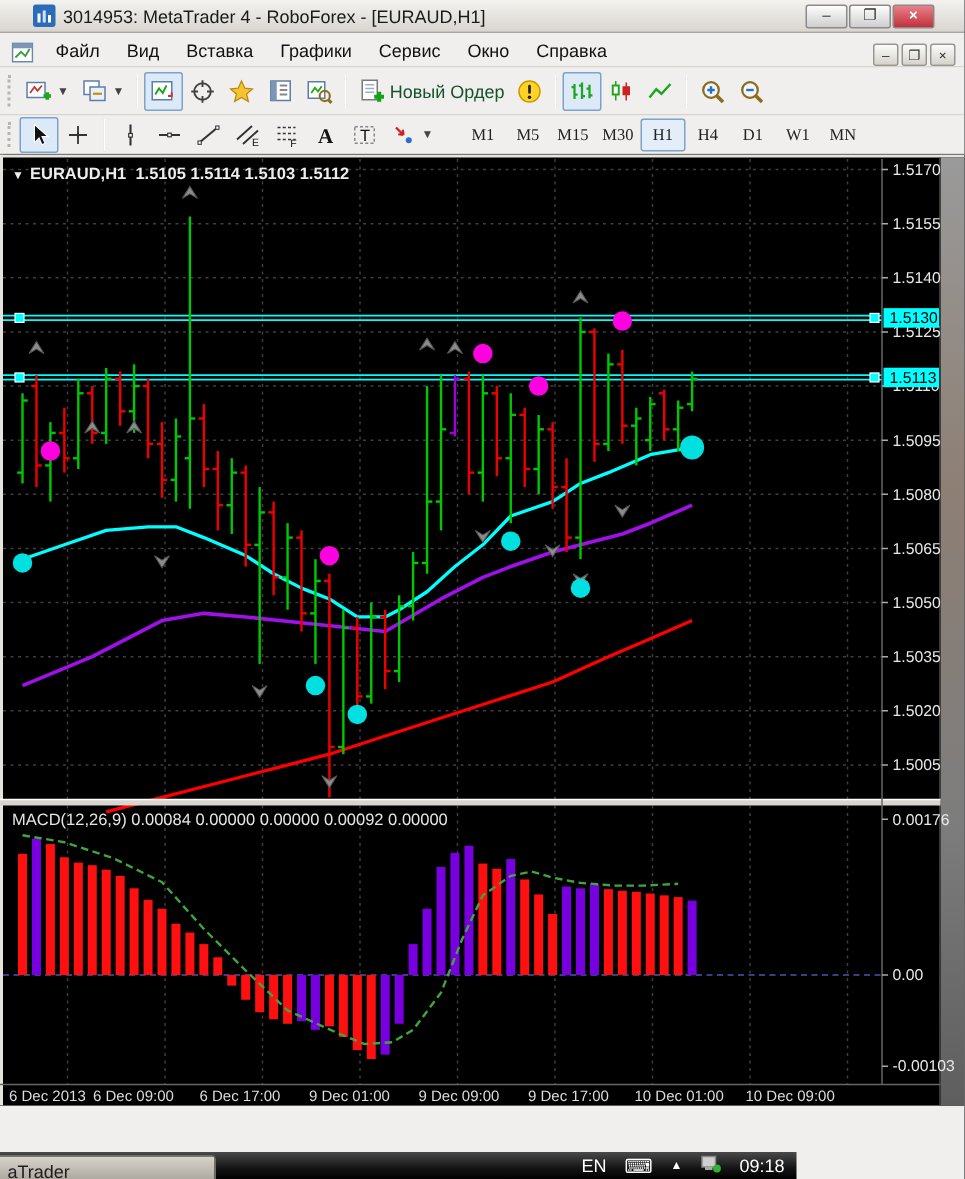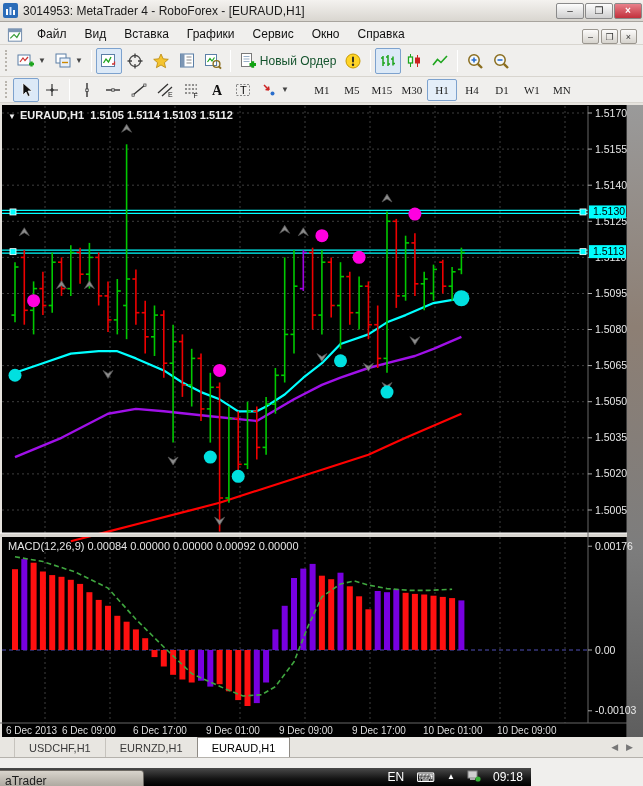--- a/index.html
+++ b/index.html
@@ -2,21 +2,21 @@
 <html><head>
 <meta charset="utf-8">
 <style>
   html,body{margin:0;padding:0;background:#777;}
   *{box-sizing:border-box;}
   #stage{position:relative;width:643px;height:786px;background:#F0EFED;overflow:hidden;
          font-family:"Liberation Sans",sans-serif;-webkit-font-smoothing:antialiased;}
   
   #titlebar{position:absolute;left:0;top:0;width:643px;height:22px;
     background:linear-gradient(#F4F2EF,#D9D6D0);border-bottom:1px solid #A8A49E;
-    display:flex;align-items:center;padding:0 1px;}
+    display:flex;align-items:center;padding:0 20px;}
   #app-icon{width:15px;height:15px;border-radius:2px;background:#2B6CB8;margin:0 5px 0 2px;
     display:flex;align-items:center;justify-content:center;flex:0 0 auto;}
   #titlebar .title{font-size:12px;color:#1a1a1a;white-space:nowrap;overflow:hidden;flex:1;}
   .winbtns{display:flex;gap:1px;margin-left:4px;}
   .winbtn{width:28px;height:16px;border:1px solid #8a8a8a;border-radius:2px;
     background:linear-gradient(#FDFDFD,#CFCFCF);display:flex;align-items:center;justify-content:center;
     font-size:10px;color:#333;line-height:1;}
   .winbtn.close{background:linear-gradient(#E8808A,#C2313C);color:#fff;font-weight:bold;}
   
   #menubar{position:absolute;left:0;top:22px;width:643px;height:23px;background:#F0EFED;
@@ -735,29 +735,20 @@
             <text x="133" y="631">6 Dec 17:00</text>
             <text x="206" y="631">9 Dec 01:00</text>
             <text x="279" y="631">9 Dec 09:00</text>
             <text x="352" y="631">9 Dec 17:00</text>
             <text x="423" y="631">10 Dec 01:00</text>
             <text x="497" y="631">10 Dec 09:00</text>
           </g>
         </g>
       </svg></div>
 
-  <div id="tabbar">
-    <span class="tab">USDCHF,H1</span>
-      <span class="tab">EURNZD,H1</span>
-      <span class="tab active">EURAUD,H1</span>
-      <span class="tab-scroll">
-      <span>◀</span>
-      <span>▶</span>
-    </span>
-  </div>
 
   <div id="statusbar">
     <span class="cell" style="left:6px">De</span>
     <span class="vsep" style="left:150px"></span>
     <span class="vsep" style="left:310px"></span>
     <span class="vsep" style="left:470px"></span>
     <span class="cell" style="left:523px">
       <svg width="18" height="9" viewBox="0 0 18 9">
           <rect x="0" y="5" width="3" height="4" fill="#3C9B3C"></rect>
           <rect x="4" y="3.5" width="3" height="5.5" fill="#3C9B3C"></rect>

